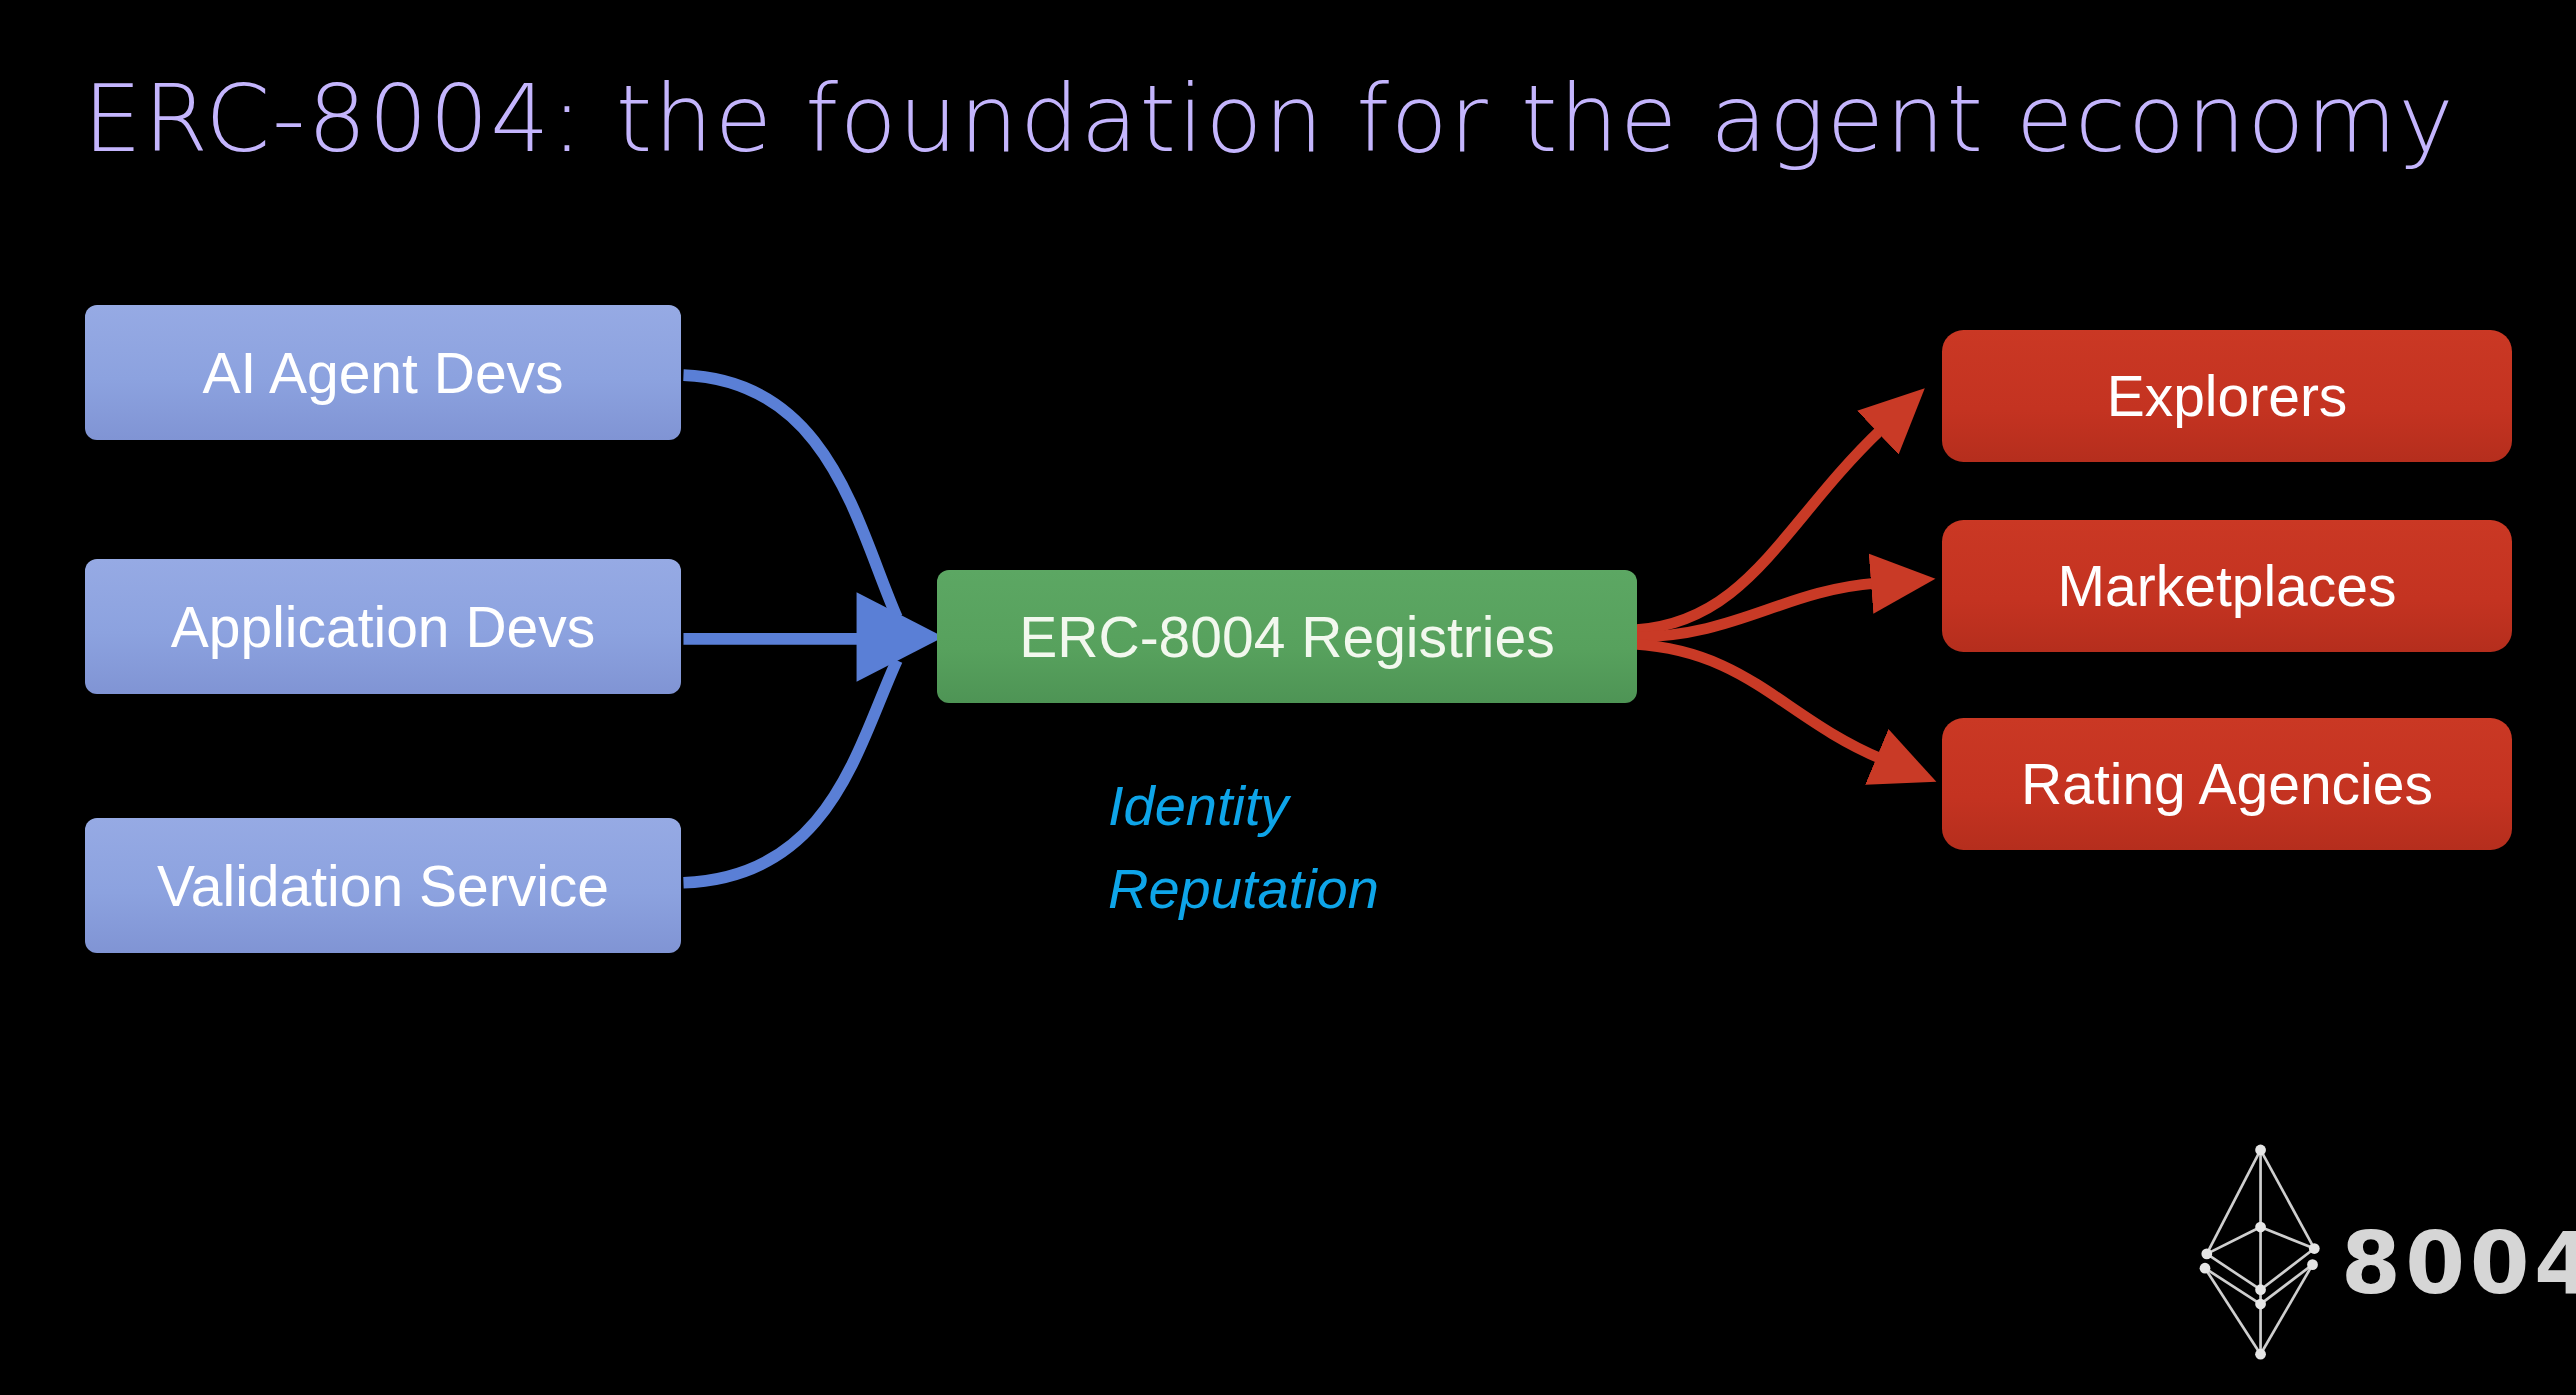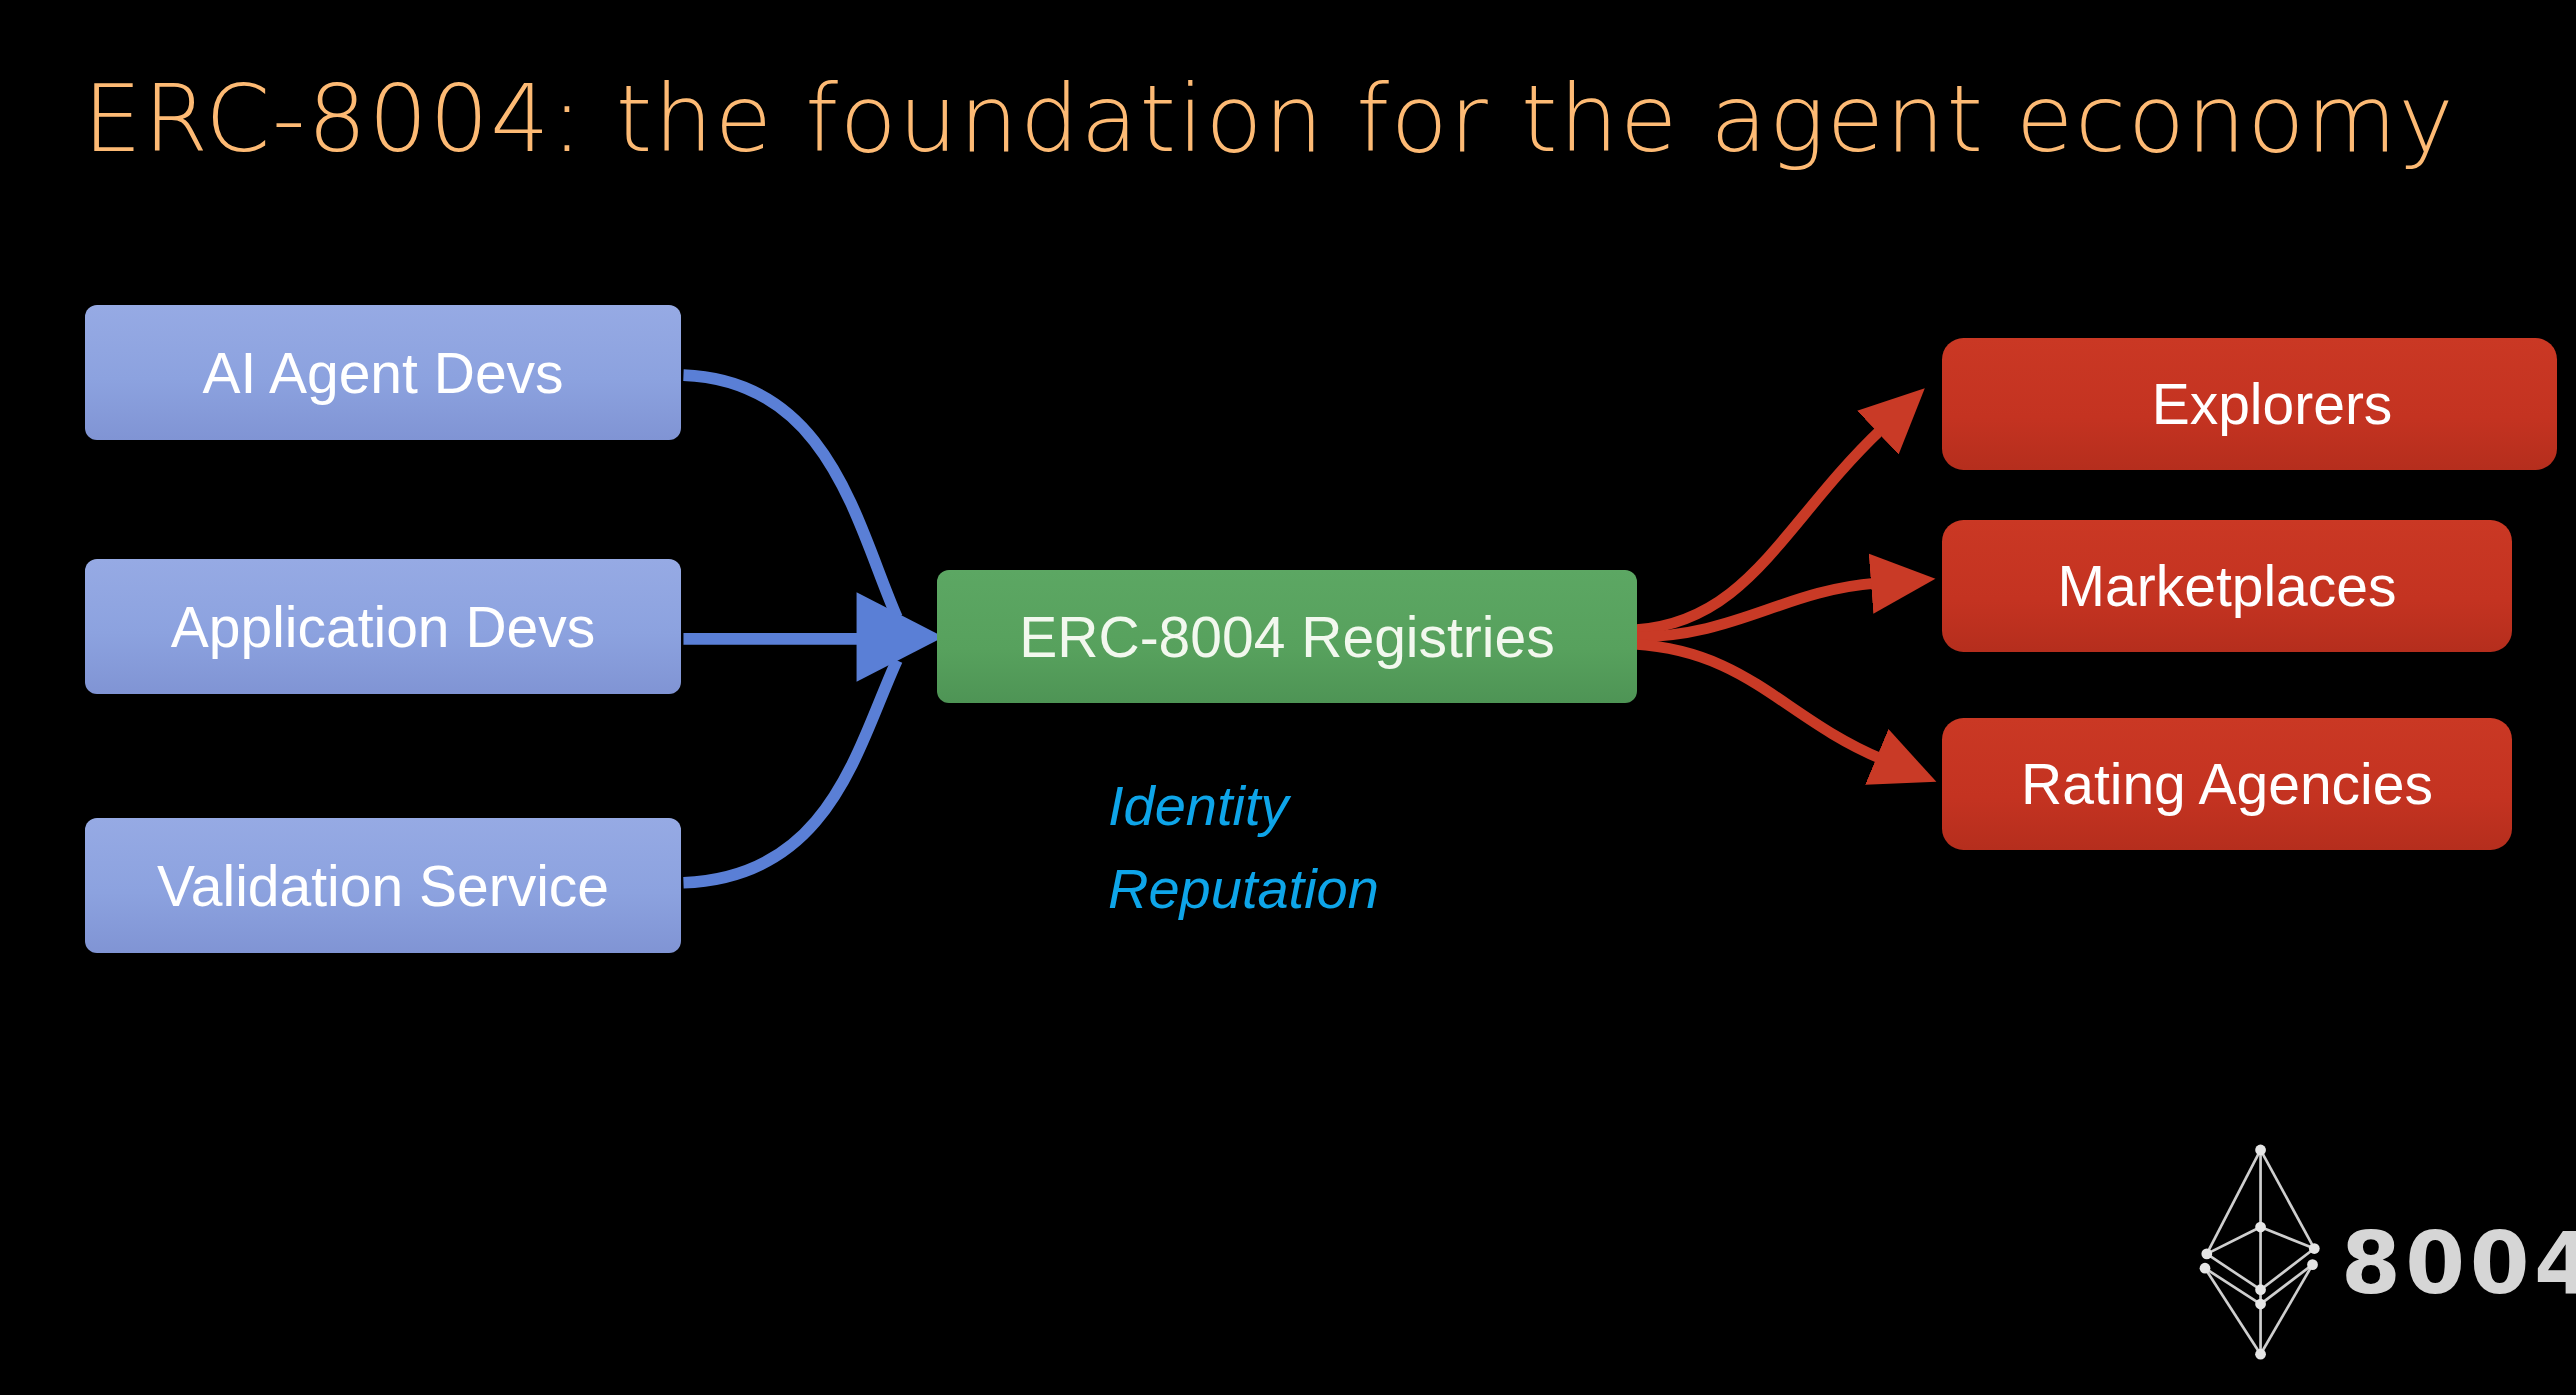--- a/index.html
+++ b/index.html
@@ -11,21 +11,21 @@
     font-family:"Liberation Sans",sans-serif;
   }
   .title{
     position:absolute;
     left:83px;top:65px;
     width:2440px;
     font-family:"DejaVu Sans","Liberation Sans",sans-serif;
     font-weight:200;
     font-size:93px;
     letter-spacing:1.8px;
-    color:#fdba74;
+    color:#c4b5fd;
     white-space:nowrap;
   }
   .node{
     position:absolute;
     display:flex;align-items:center;justify-content:center;
     color:#ffffff;
     border-radius:12px;
     text-align:center;
   }
   .src{
@@ -41,21 +41,21 @@
     background:linear-gradient(180deg,#5ca763 0%,#57a15d 60%,#4e9455 100%);
     font-size:57px;
     color:#f2f8ee;
   }
   .consumer{
     left:1942px;width:570px;height:132px;
     background:linear-gradient(180deg,#ca3824 0%,#c43321 60%,#b52e1d 100%);
     border-radius:21.5px;
     font-size:57px;
   }
-  #con-1{top:338px;padding-left:45px;}
+  #con-1{top:330px;}
   #con-2{top:520px;}
   #con-3{top:718px;}
   .sublabels{
     position:absolute;
     left:1108px;top:764px;
     font-size:56px;
     font-style:italic;
     color:#0ea5e9;
     line-height:83px;
   }

